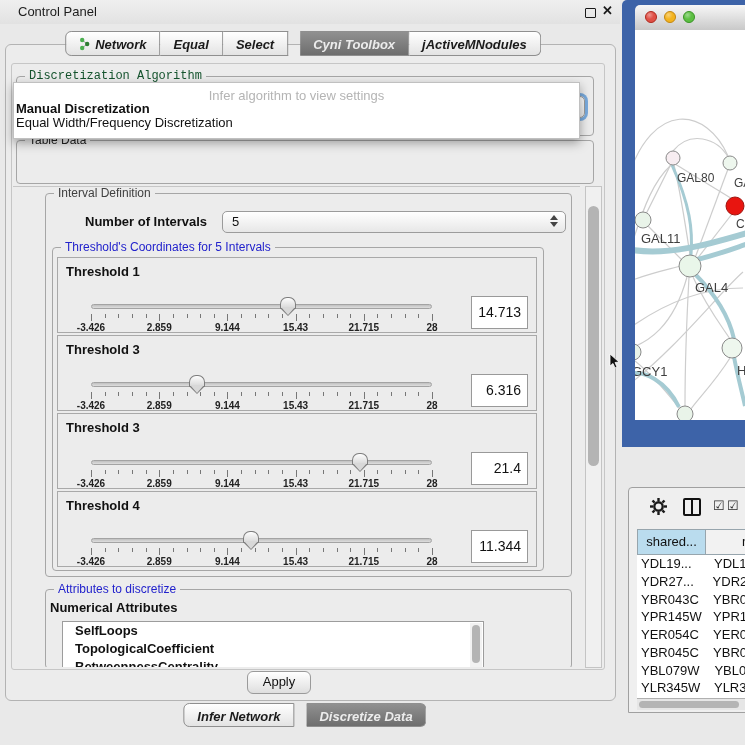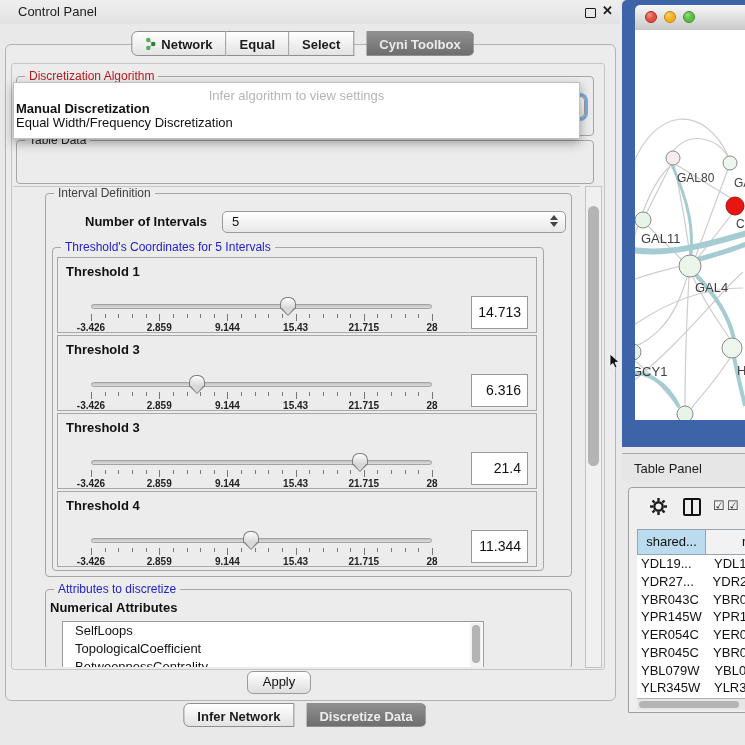--- a/index.html
+++ b/index.html
@@ -7,32 +7,32 @@
         font-family:"Liberation Sans",sans-serif;overflow:hidden;color:#111;}
   .abs{position:absolute;}
   
   #cp-header{left:0;top:0;width:620px;height:24px;background:linear-gradient(#efefef,#e2e2e2);}
   #cp-title{left:18px;top:4px;font-size:13px;color:#1c1c1c;}
   #float-ic{left:585px;top:8px;width:9px;height:8px;border:1.5px solid #1a1a1a;border-radius:1px;}
   #close-ic{left:602px;top:3px;font-size:13px;font-weight:bold;color:#1a1a1a;}
   
   .tabbar{display:flex;height:25px;}
   .tab{border:1px solid #8f8f8f;border-left:none;background:linear-gradient(#ffffff,#e3e3e3);
-       font-size:13px;font-weight:bold;color:#1b1b1b;padding:0 13px;line-height:25px;white-space:nowrap;}
+       font-size:13px;font-weight:bold;color:#1b1b1b;padding:0 13px;line-height:25px;white-space:nowrap;font-style:italic;}
   .tab:first-child{border-left:1px solid #8f8f8f;border-radius:6px 0 0 6px;}
   .tab:last-child{border-radius:0 6px 6px 0;}
   .tab.sel{background:linear-gradient(#909090,#6e6e6e);color:#ececec;margin-left:12px;}
   .tab .ticon{display:inline-block;vertical-align:-2px;margin-right:5px;}
   
   #bigpanel{left:5px;top:44px;width:609px;height:655px;background:#ececec;
             border:1px solid #b3b3b3;border-radius:6px;}
   #formpanel{left:11px;top:63px;width:592px;height:605px;border:1px solid #c6c6c6;border-radius:3px;}
   .groupbox{border:1px solid #a6a6a6;border-radius:4px;}
   .gtitle{position:absolute;top:-8px;left:8px;background:#ececec;padding:0 4px;font-size:12px;line-height:14px;}
-  .t-green{color:#404040;} .t-blue{color:#2222cc;} .t-gray{color:#b91c1c;} .t-dark{color:#222;}
+  .t-green{color:#404040;} .t-blue{color:#2222cc;} .t-gray{color:#14532d;font-family:Liberation Mono, monospace;} .t-dark{color:#222;}
   .combo{height:22px;border:1px solid #9b9b9b;border-radius:5px;background:linear-gradient(#ffffff,#e7e7e7);
          font-size:13px;line-height:20px;padding-left:9px;box-sizing:border-box;}
   .combo.focus{box-shadow:0 0 0 3px #7aabdd;}
   .arrows{position:absolute;right:7px;top:3px;}
   .arr-up{width:0;height:0;border-left:4px solid transparent;border-right:4px solid transparent;
           border-bottom:5px solid #444;margin-bottom:2px;}
   .arr-dn{width:0;height:0;border-left:4px solid transparent;border-right:4px solid transparent;
           border-top:5px solid #444;}
   
   #scrollpane{left:13px;top:186px;width:567px;height:480px;overflow:hidden;background:#ececec;
@@ -105,20 +105,21 @@
       <div class="tab"><svg width="11" height="14" class="ticon">
           <line x1="3" y1="3" x2="8" y2="7" stroke="#9a9a9a"></line>
           <line x1="3" y1="11" x2="8" y2="7" stroke="#9a9a9a"></line>
           <circle cx="3" cy="3" r="2.2" fill="#4caf50"></circle>
           <circle cx="3" cy="11" r="2.2" fill="#4caf50"></circle>
           <circle cx="8" cy="7" r="2.2" fill="#2e7d32"></circle>
         </svg><span>Network</span></div>
       <div class="tab"><span>Equal</span></div>
       <div class="tab"><span>Select</span></div>
       <div class="tab sel"><span>Cyni Toolbox</span></div>
+      <div class="tab"><span>jActiveMNodules</span></div>
     </div>
 
   <div class="abs groupbox" style="left:16px;top:76px;width:576px;height:58px;">
     <div class="gtitle t-gray">Discretization Algorithm</div>
     <div class="combo focus" style="position:absolute;left:8px;top:19px;width:560px;">
       <div class="arrows">
           <div class="arr-up"></div>
           <div class="arr-dn"></div>
         </div>
     </div>
@@ -313,21 +314,21 @@
             <div class="htipi"></div>
           </div>
           <div class="valbox">11.344</div>
         </div>
       </div>
 
     <div class="abs groupbox" style="left:32px;top:402px;width:525px;height:78px;">
       <div class="gtitle t-blue">Attributes to discretize</div>
     </div>
     <div class="abs" style="left:37px;top:413px;font-size:13px;font-weight:bold;">Numerical Attributes</div>
-    <div class="abs" id="attr-list" style="left:49px;top:434px;width:420px;height:46px;">
+    <div class="abs" id="attr-list" style="left:49px;top:434px;width:420px;height:46px;font-weight:bold;">
 
     <div class="attr-item">SelfLoops</div>
         <div class="attr-item">TopologicalCoefficient</div>
         <div class="attr-item">BetweennessCentrality</div>
         <div class="abs vsb" style="right:1px;top:1px;width:12px;height:44px;border:none;background:#f2f2f2;">
         <div class="thumb" style="top:2px;height:38px;"></div>
       </div>
       </div>
   </div>
 
@@ -397,23 +398,20 @@
           <text x="-3" y="346" font-size="13" fill="#3f3f3f" font-family="&quot;Liberation Sans&quot;, sans-serif">GCY1</text>
           <circle cx="97" cy="318" r="10" fill="#eef7ee" stroke="#8a8a8a" stroke-width="1"></circle>
           <text x="102" y="345" font-size="13" fill="#3f3f3f" font-family="&quot;Liberation Sans&quot;, sans-serif">H</text>
           <circle cx="50" cy="384" r="8" fill="#e9f4e9" stroke="#8a8a8a" stroke-width="1"></circle>
           <text x="52" y="407" font-size="12" fill="#3f3f3f" font-family="&quot;Liberation Sans&quot;, sans-serif">HAP2</text>
           <circle cx="77" cy="419" r="8" fill="#e9f4e9" stroke="#8a8a8a" stroke-width="1"></circle>
         </svg>
     </div>
   </div>
 
-  <div class="abs" id="tp-bar">
-    <div class="abs" id="tp-title">Table Panel</div>
-  </div>
 
   <div class="abs" id="tp-win">
 
     <svg class="abs" style="left:20px;top:9px;" width="19" height="19">
       <g stroke="#1a1a1a" stroke-width="2.4" fill="none">
         <circle cx="9.5" cy="9.5" r="4.2"></circle>
         <line x1="9.5" y1="1" x2="9.5" y2="4"></line>
           <line x1="9.5" y1="15" x2="9.5" y2="18"></line>
         <line x1="1" y1="9.5" x2="4" y2="9.5"></line>
           <line x1="15" y1="9.5" x2="18" y2="9.5"></line>

